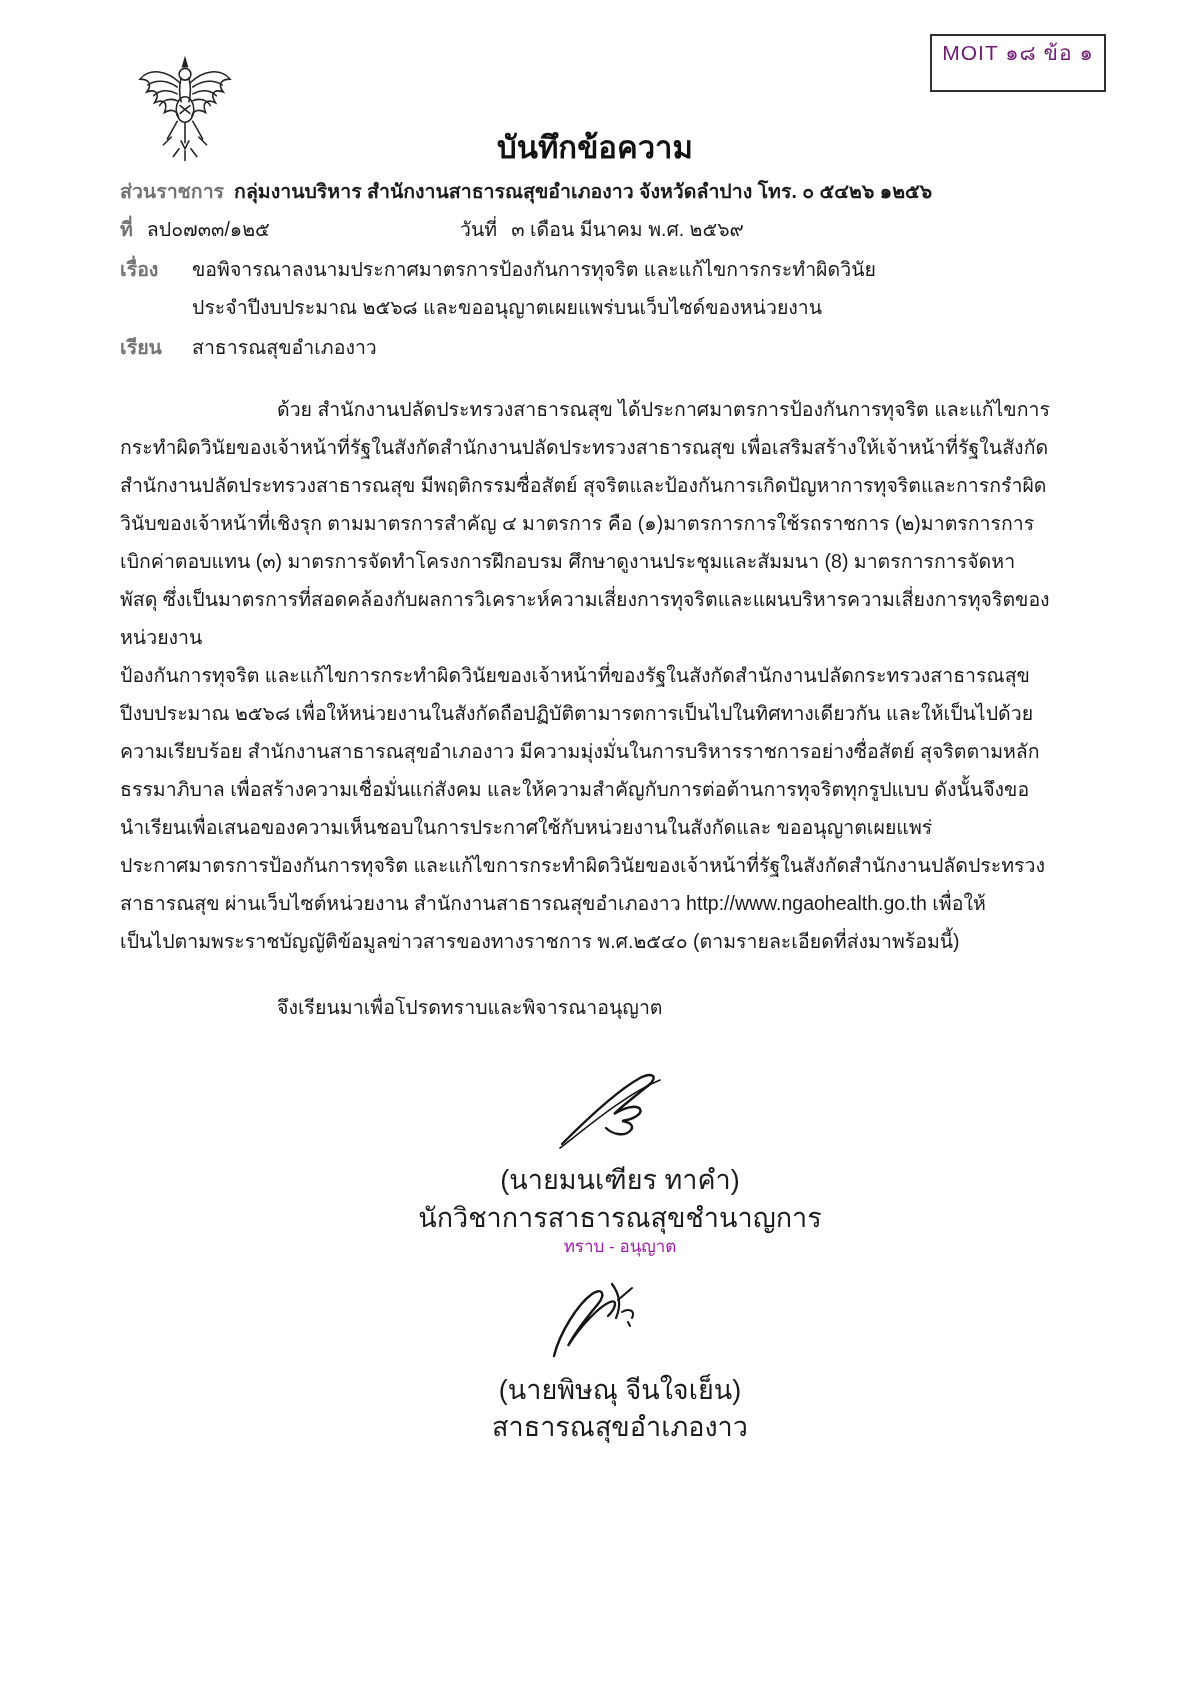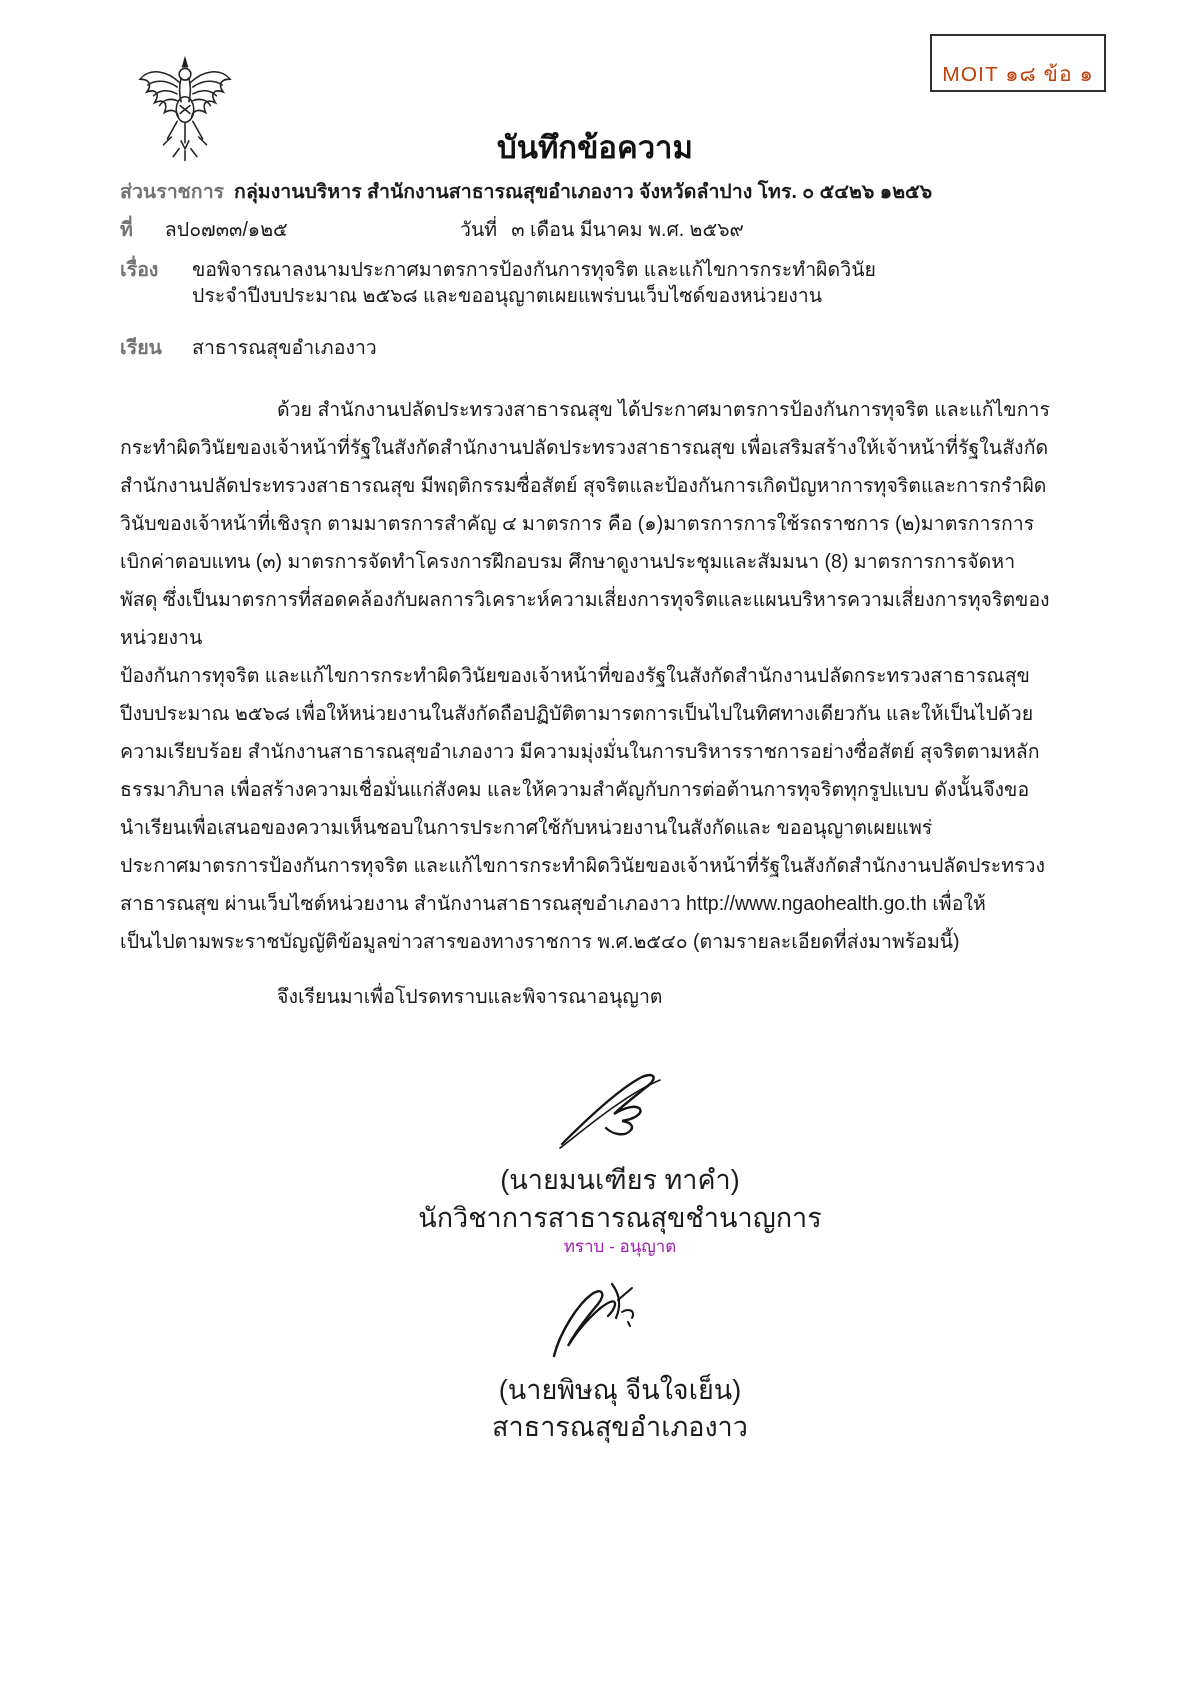--- a/index.html
+++ b/index.html
@@ -8,48 +8,48 @@
     width:1190px;height:1683px;
     margin:0 auto;
     background:#ffffff;
     font-family:"Liberation Sans", sans-serif;
     color:#1b1b1b;
     overflow:hidden;
   }
   .corner-tag{
     position:absolute;left:930px;top:34px;width:176px;height:58px;
     border:2px solid #2f2f2f;box-sizing:border-box;
-    display:flex;align-items:flex-end;justify-content:center;
-    font-size:21px;letter-spacing:1px;color:#c2410c;
+    display:flex;align-items:flex-start;justify-content:center;
+    font-size:21px;letter-spacing:1px;color:#701a75;
   }
   .emblem{position:absolute;left:136px;top:54px;width:98px;height:114px;}
   .doc-title{
     position:absolute;left:0;top:122px;width:100%;
     text-align:center;font-size:31px;font-weight:bold;color:#111;
   }
   .hdr-row{position:absolute;font-size:19.5px;white-space:nowrap;}
   .lbl{font-weight:bold;color:#737373;}
   .row-agency{left:120px;top:176px;}
   .row-agency .val{margin-left:10px;font-weight:bold;}
   .row-number{left:120px;top:214px;}
-  .row-number .val{margin-left:32px;}
+  .row-number .val{margin-left:14px;}
   .row-date{left:460px;top:214px;}
   .row-date .val{margin-left:14px;}
   .row-subject-label{left:120px;top:254px;}
   .subject-line1{left:192px;top:254px;}
-  .subject-line2{left:192px;top:280px;text-align:center;}
+  .subject-line2{left:192px;top:292px;text-align:center;}
   .row-to-label{left:120px;top:332px;}
   .row-to-value{left:192px;top:332px;}
   .body-block{
     position:absolute;left:120px;top:390px;width:960px;
     font-size:19.5px;
   }
   .body-line{height:38px;line-height:38px;white-space:nowrap;}
   .indent{padding-left:157px;}
-  .closing-line{height:38px;line-height:38px;margin-top:18px;padding-left:157px;white-space:nowrap;font-family:Liberation Serif, serif;}
+  .closing-line{height:38px;line-height:38px;margin-top:28px;padding-left:157px;white-space:nowrap;}
   .sig-center{position:absolute;left:320px;width:600px;text-align:center;font-size:27px;white-space:nowrap;}
   .sig1-svg{position:absolute;left:556px;top:1068px;width:110px;height:86px;}
   .name1{top:1158px;}
   .pos1{top:1196px;}
   .approval{top:1232px;font-weight:normal;font-size:17px;color:#a21caf;}
   .sig2-svg{position:absolute;left:548px;top:1278px;width:112px;height:86px;}
   .name2{top:1368px;text-align:center;}
   .pos2{top:1405px;}
 </style>
 </head>

